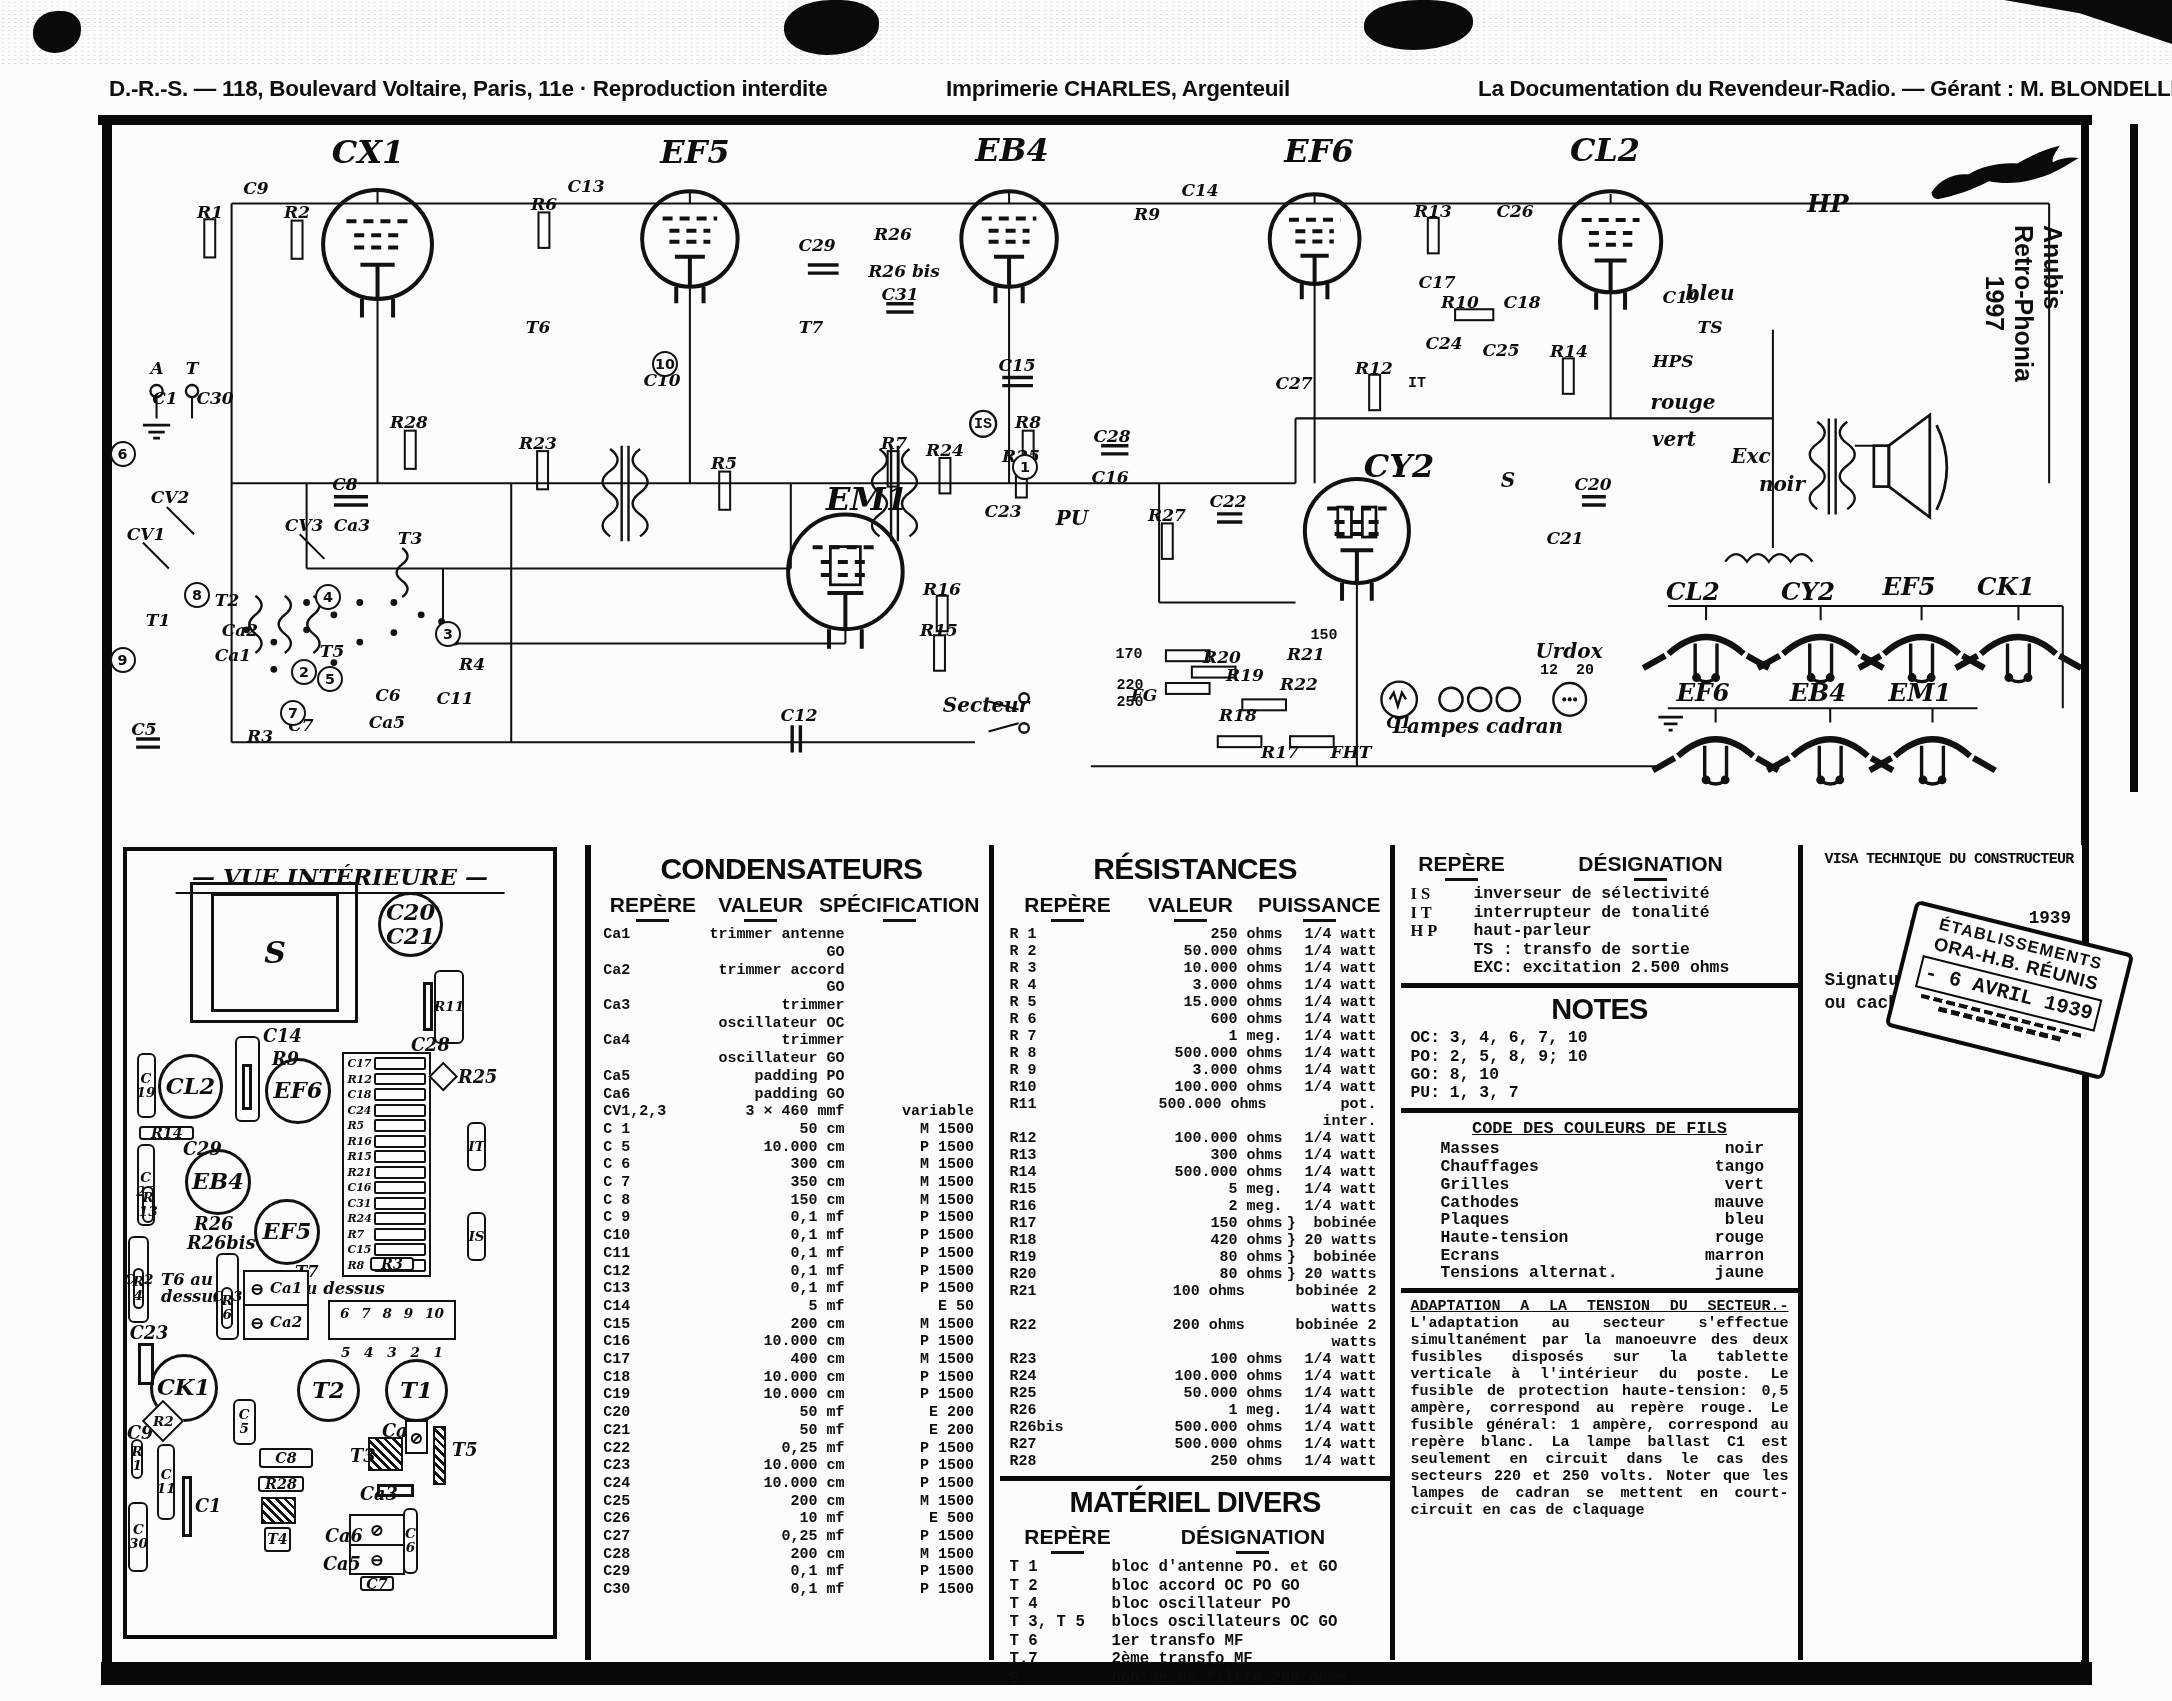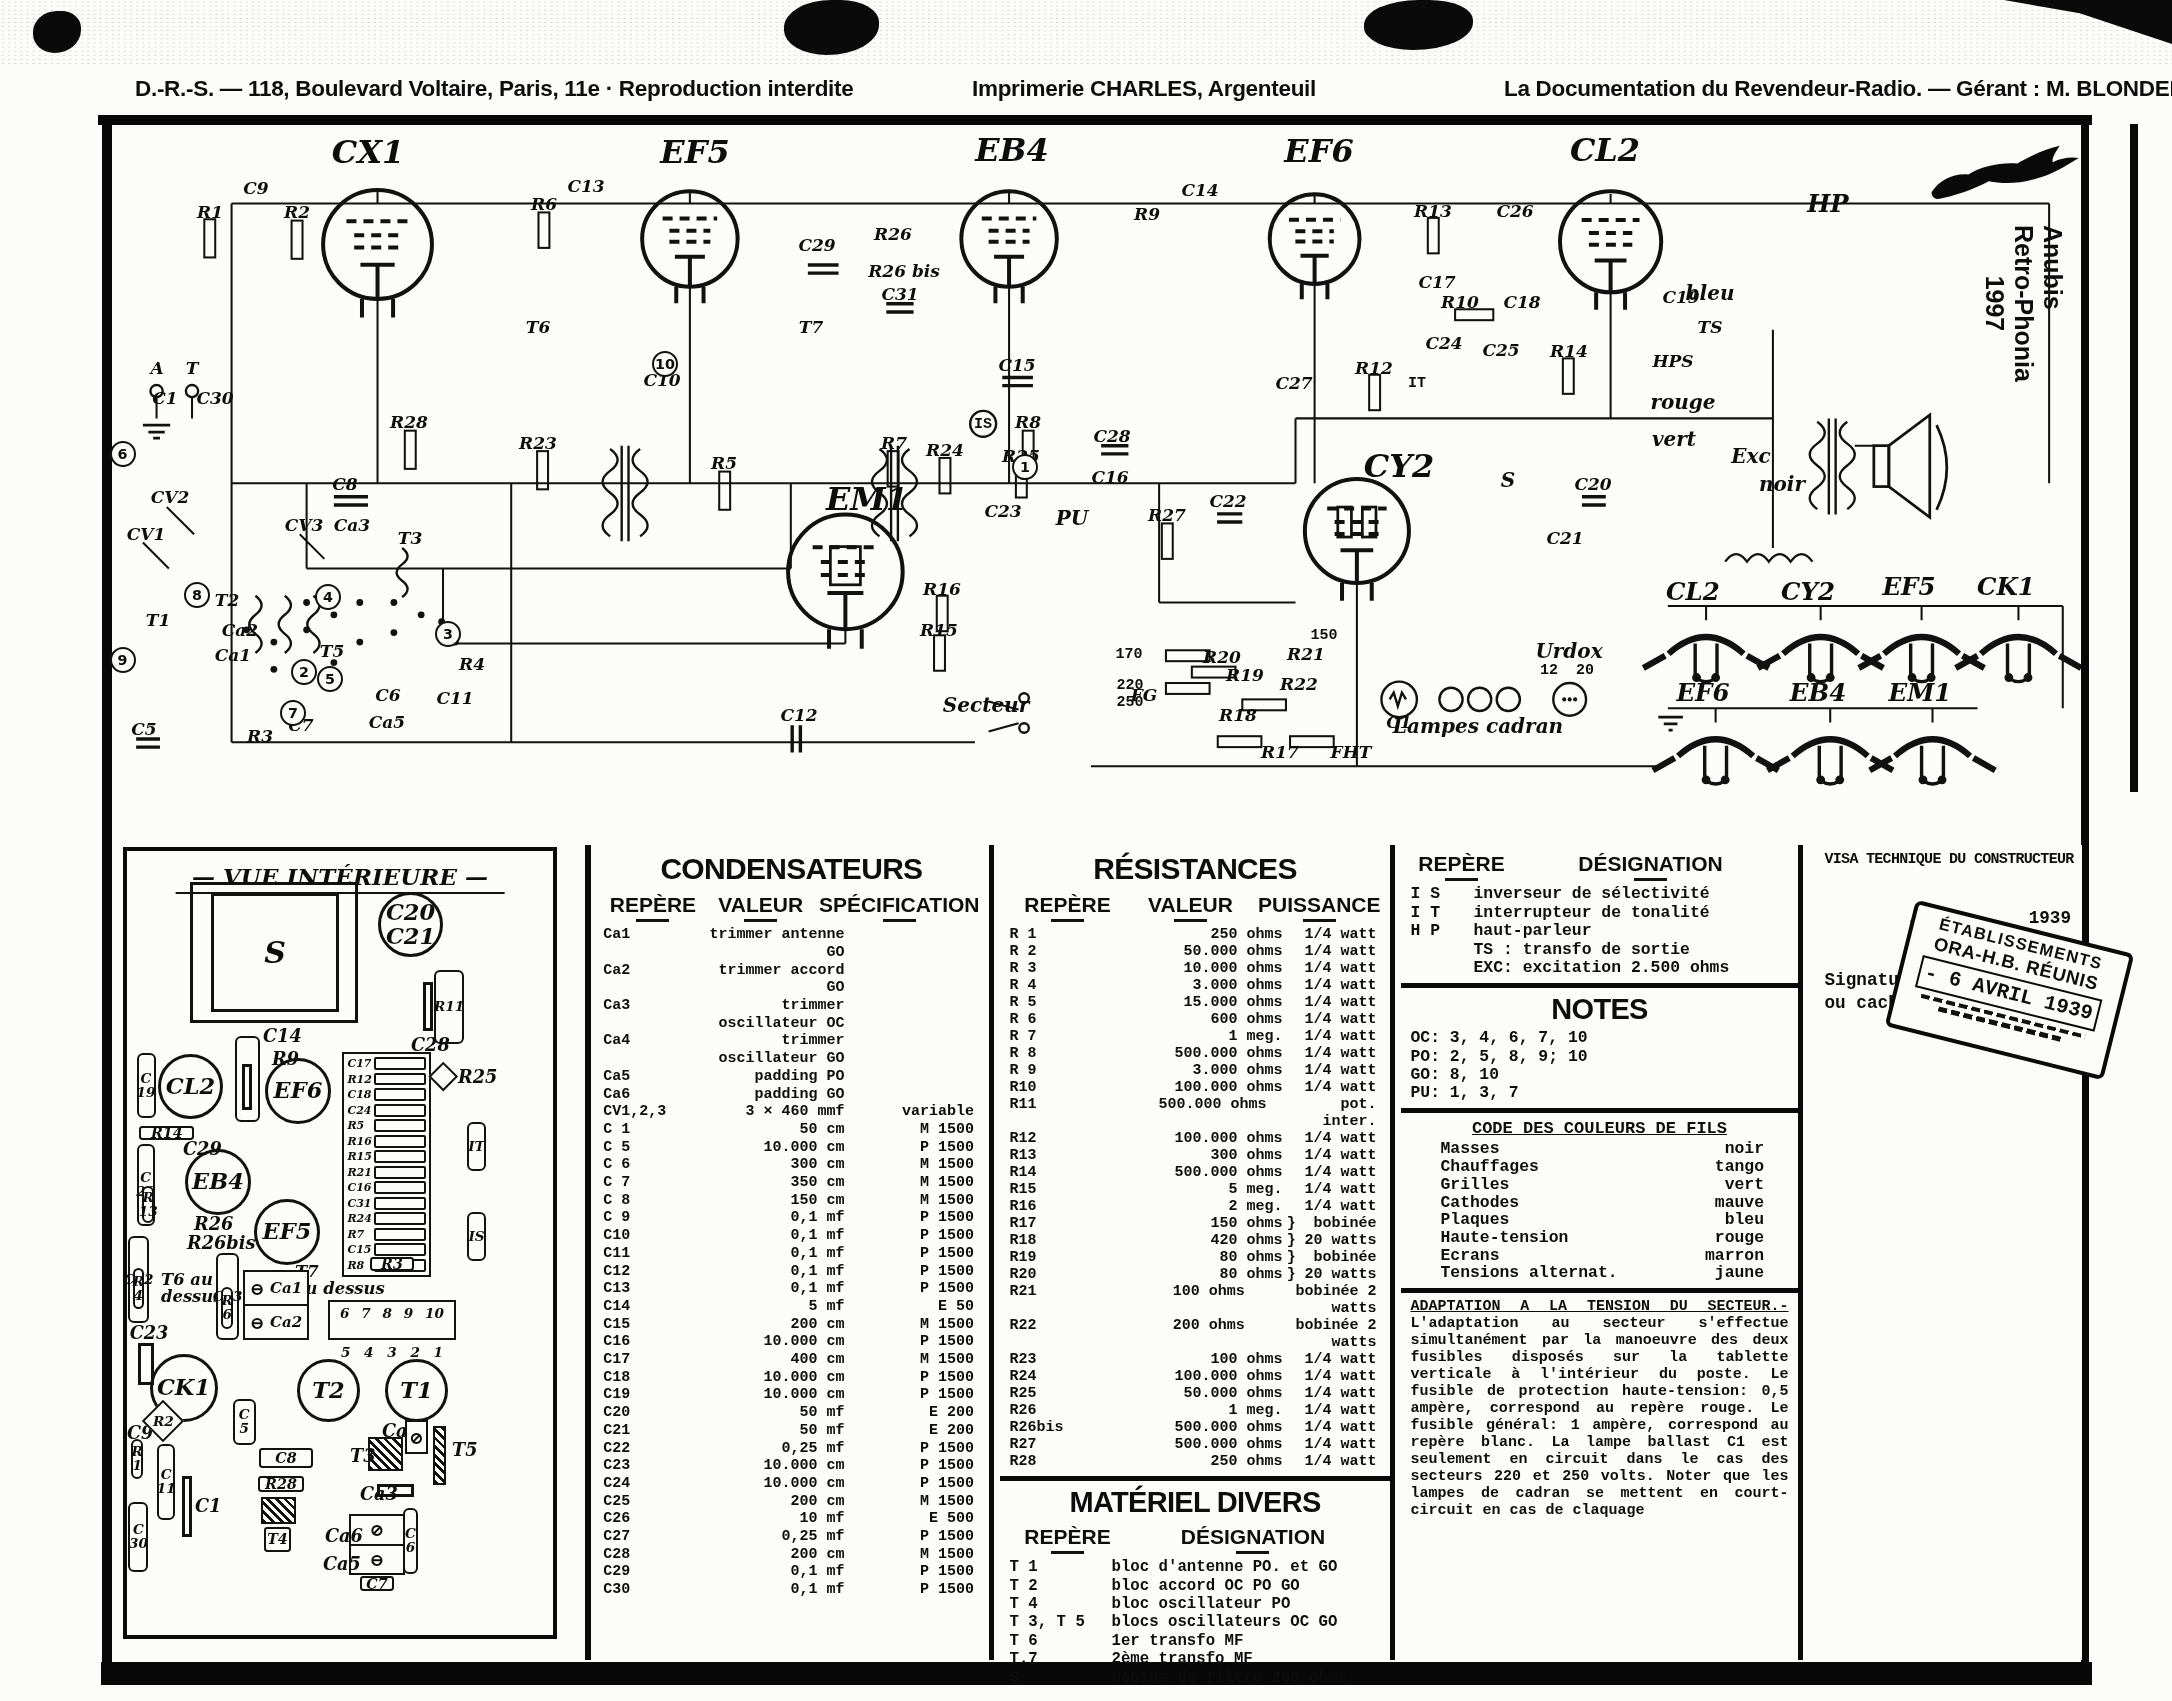--- a/index.html
+++ b/index.html
@@ -3,21 +3,21 @@
 <meta charset="utf-8">
 <style>
   html,body{margin:0;padding:0;background:#e8e8e4;}
   .page{position:relative;width:2172px;height:1702px;background:#fcfcfa;overflow:hidden;color:#0d0d0d;}
   .speckle{position:absolute;left:0;top:0;width:2172px;height:65px;
     background-image:radial-gradient(#000 0.8px, transparent 1.1px);background-size:6.1px 4.1px;opacity:.16;}
   .blob{position:absolute;background:#0a0a0a;border-radius:50% 40% 55% 45%;}
   .corner-tri{position:absolute;right:0;top:0;width:205px;height:44px;background:#0a0a0a;
     clip-path:polygon(18% 0,100% 0,100% 100%,55% 30%);}
   
-  .hdr{position:absolute;top:76px;font:700 22.5px "Liberation Sans",sans-serif;letter-spacing:-0.3px;white-space:nowrap;margin-left:26px;}
+  .hdr{position:absolute;top:76px;font:700 22.5px "Liberation Sans",sans-serif;letter-spacing:-0.3px;white-space:nowrap;}
   .hdr-rule{position:absolute;left:98px;top:115px;width:1994px;height:10.2px;background:#080808;}
   
   .vbar{position:absolute;background:#080808;}
   .bottombar{position:absolute;left:101px;top:1662px;width:1991px;height:23px;background:#080808;}
   
   .schematic{position:absolute;left:102px;top:125px;width:1986px;height:715px;}
   .schematic svg{position:absolute;left:0;top:0;}
   .sl{position:absolute;transform:translate(-50%,-50%);white-space:pre;text-align:center;line-height:1.05;}
   .sl-tube{font:italic 700 32px "DejaVu Serif",serif;}
   .sl-sm{font:italic 700 17px "DejaVu Serif",serif;}
@@ -50,21 +50,21 @@
   .rrow{display:flex;font:700 15px "Liberation Mono",monospace;line-height:17px;}
   .r-rep{width:82px;}
   .r-val{width:191px;text-align:right;}
   .r-brace{width:17.7px;text-align:center;}
   .r-pui{margin-left:auto;text-align:right;padding-right:4.1px;}
   .hrule{border-top:5.5px solid #0a0a0a;margin:5.5px -9.5px;}
   .mrow{display:flex;font:700 15.7px "Liberation Mono",monospace;line-height:18.4px;}
   .m-rep{width:102px;}
   .m-des{flex:1;}
   .drow{display:flex;font:700 16.4px "Liberation Mono",monospace;line-height:18.4px;}
-  .d-rep{width:63px;}
+  .d-rep{width:63px;font-family:Liberation Serif, serif;}
   .d-des{flex:1;}
   .notes-para{font:700 15px "Liberation Mono",monospace;line-height:17.7px;text-align:justify;}
   .notes-para .u{text-decoration:underline;}
   .gamme{font:700 16.4px "Liberation Mono",monospace;line-height:18.4px;}
   .coul-title{font:700 17px "Liberation Mono",monospace;text-decoration:underline;text-align:center;margin:4.1px 0 2.7px;}
   .crow{display:flex;font:700 16.4px "Liberation Mono",monospace;line-height:17.7px;padding:0 24.5px 0 30px;}
   .c-name{flex:1;}
   .c-colr{text-align:right;}
   .adapt{font:700 15px "Liberation Mono",monospace;line-height:17px;text-align:justify;margin-top:2.7px;}
   .adapt .u{text-decoration:underline;}

